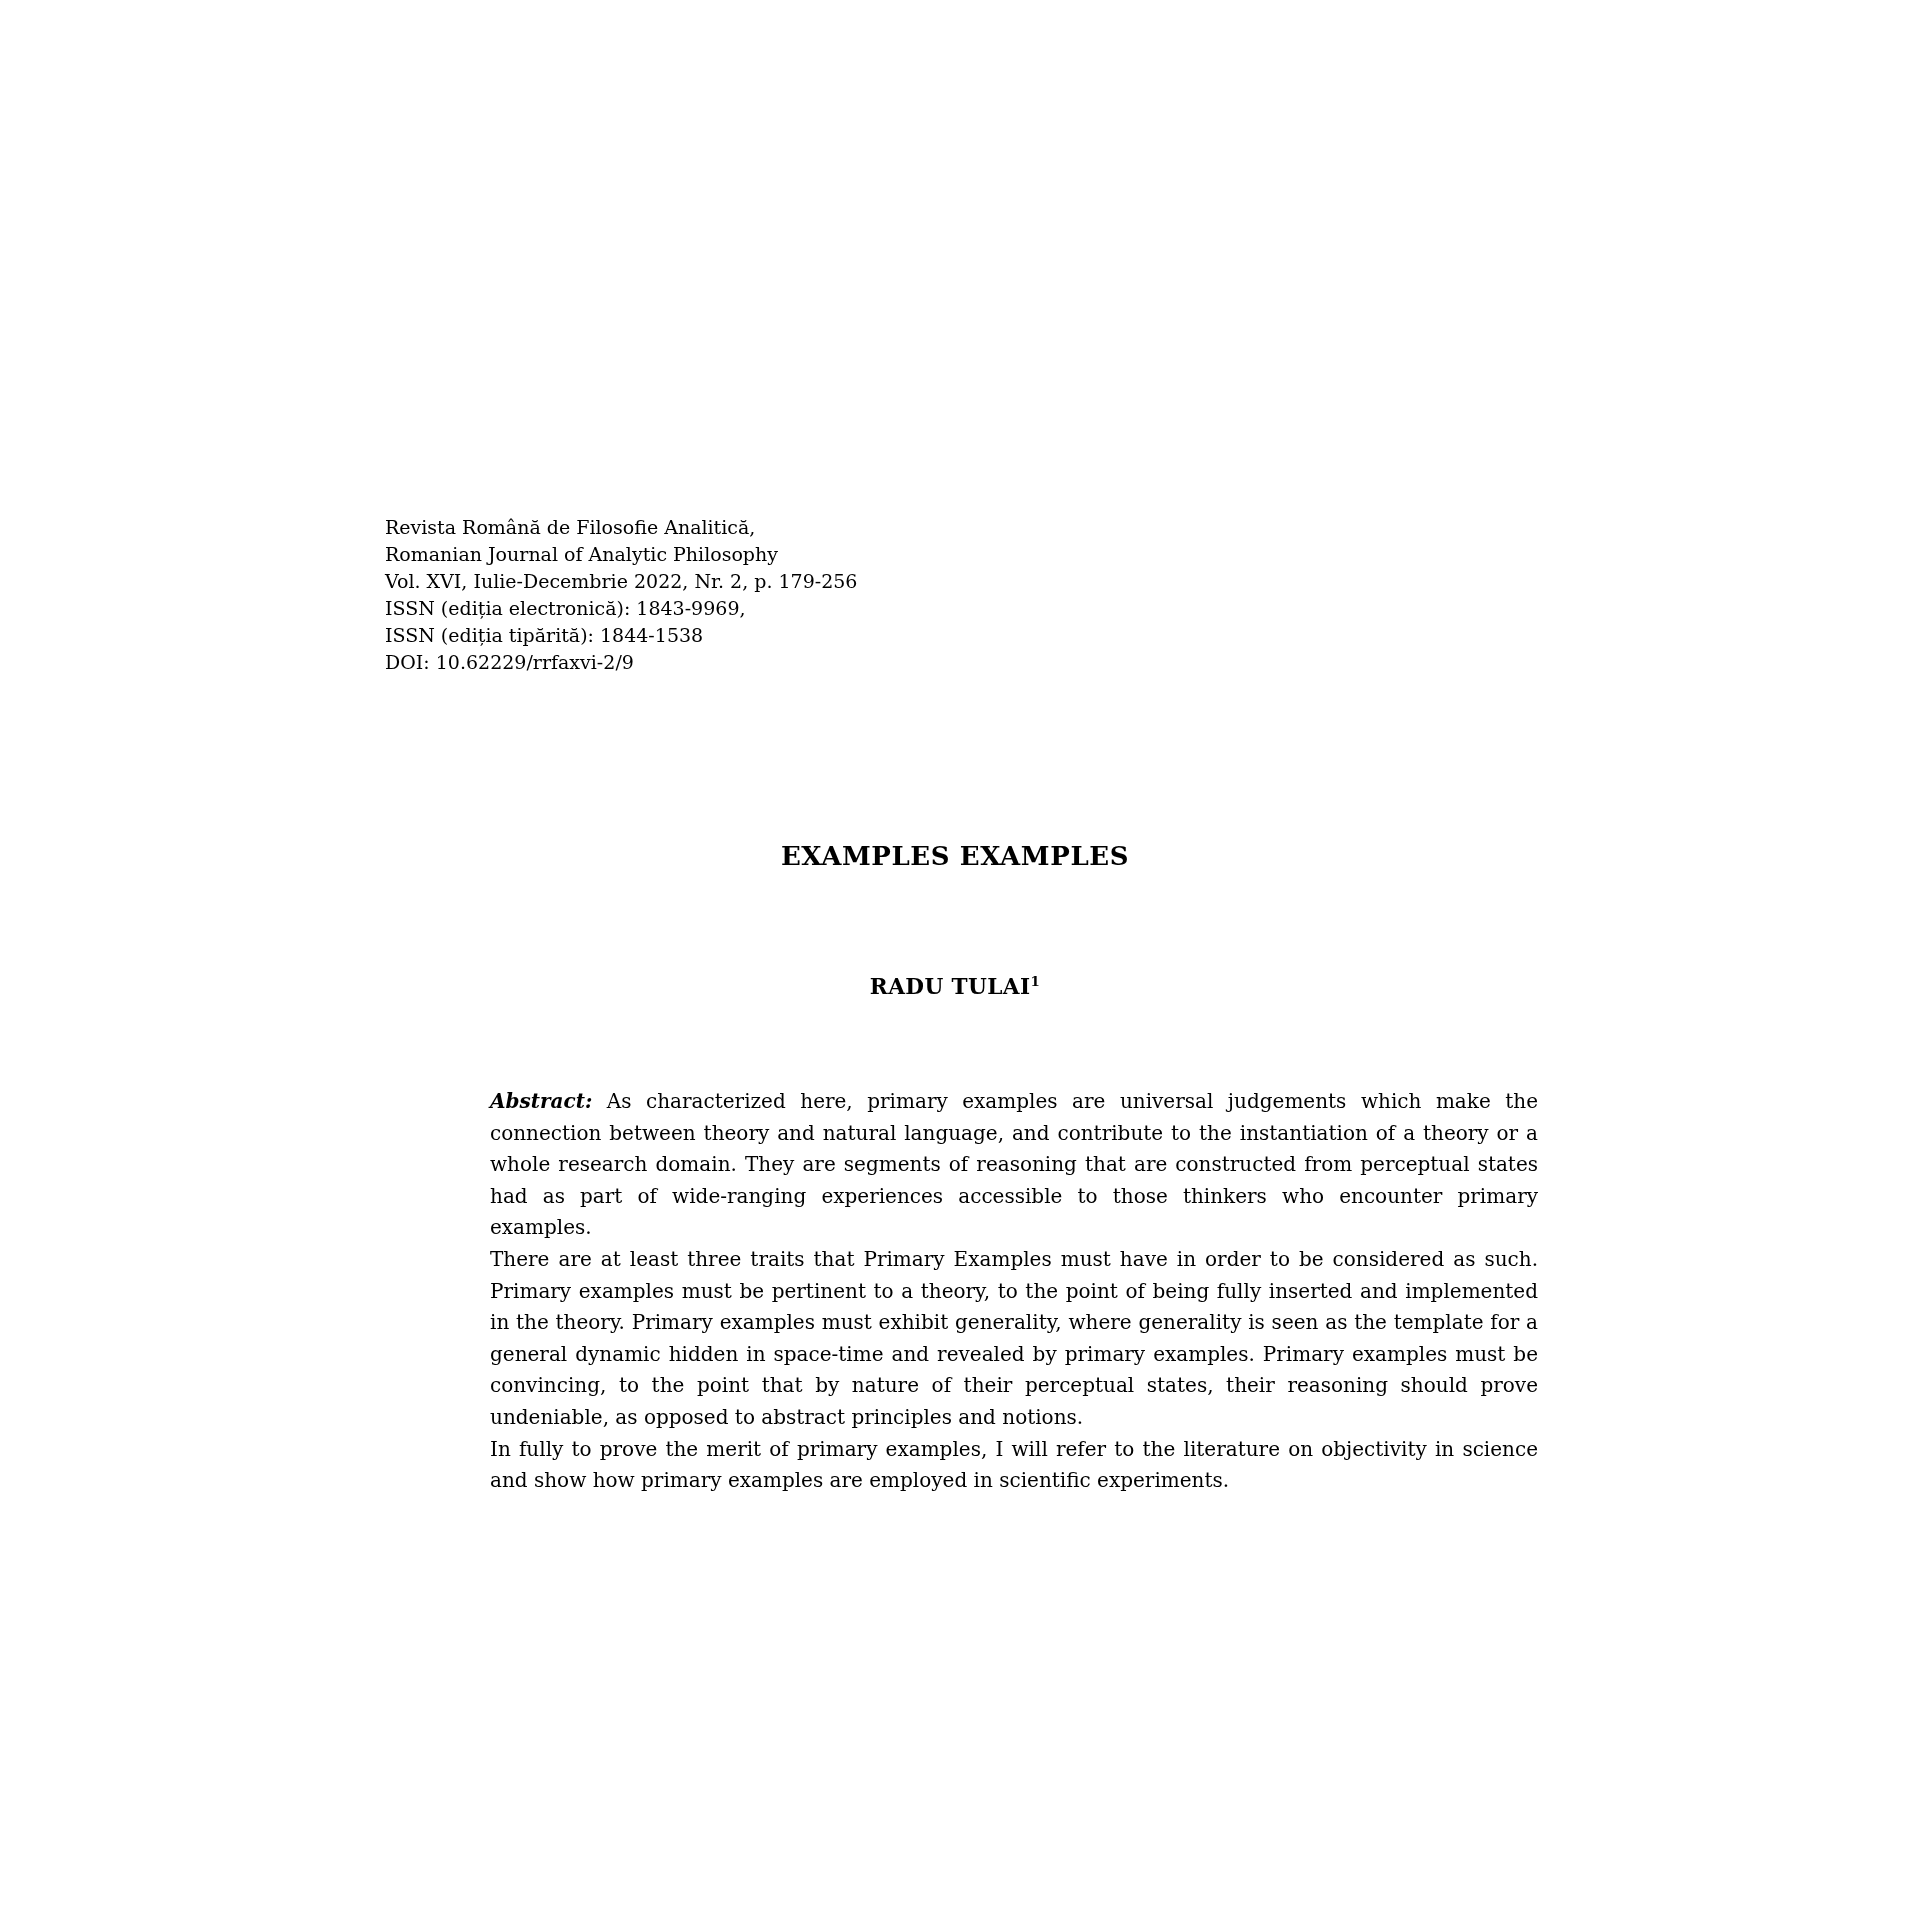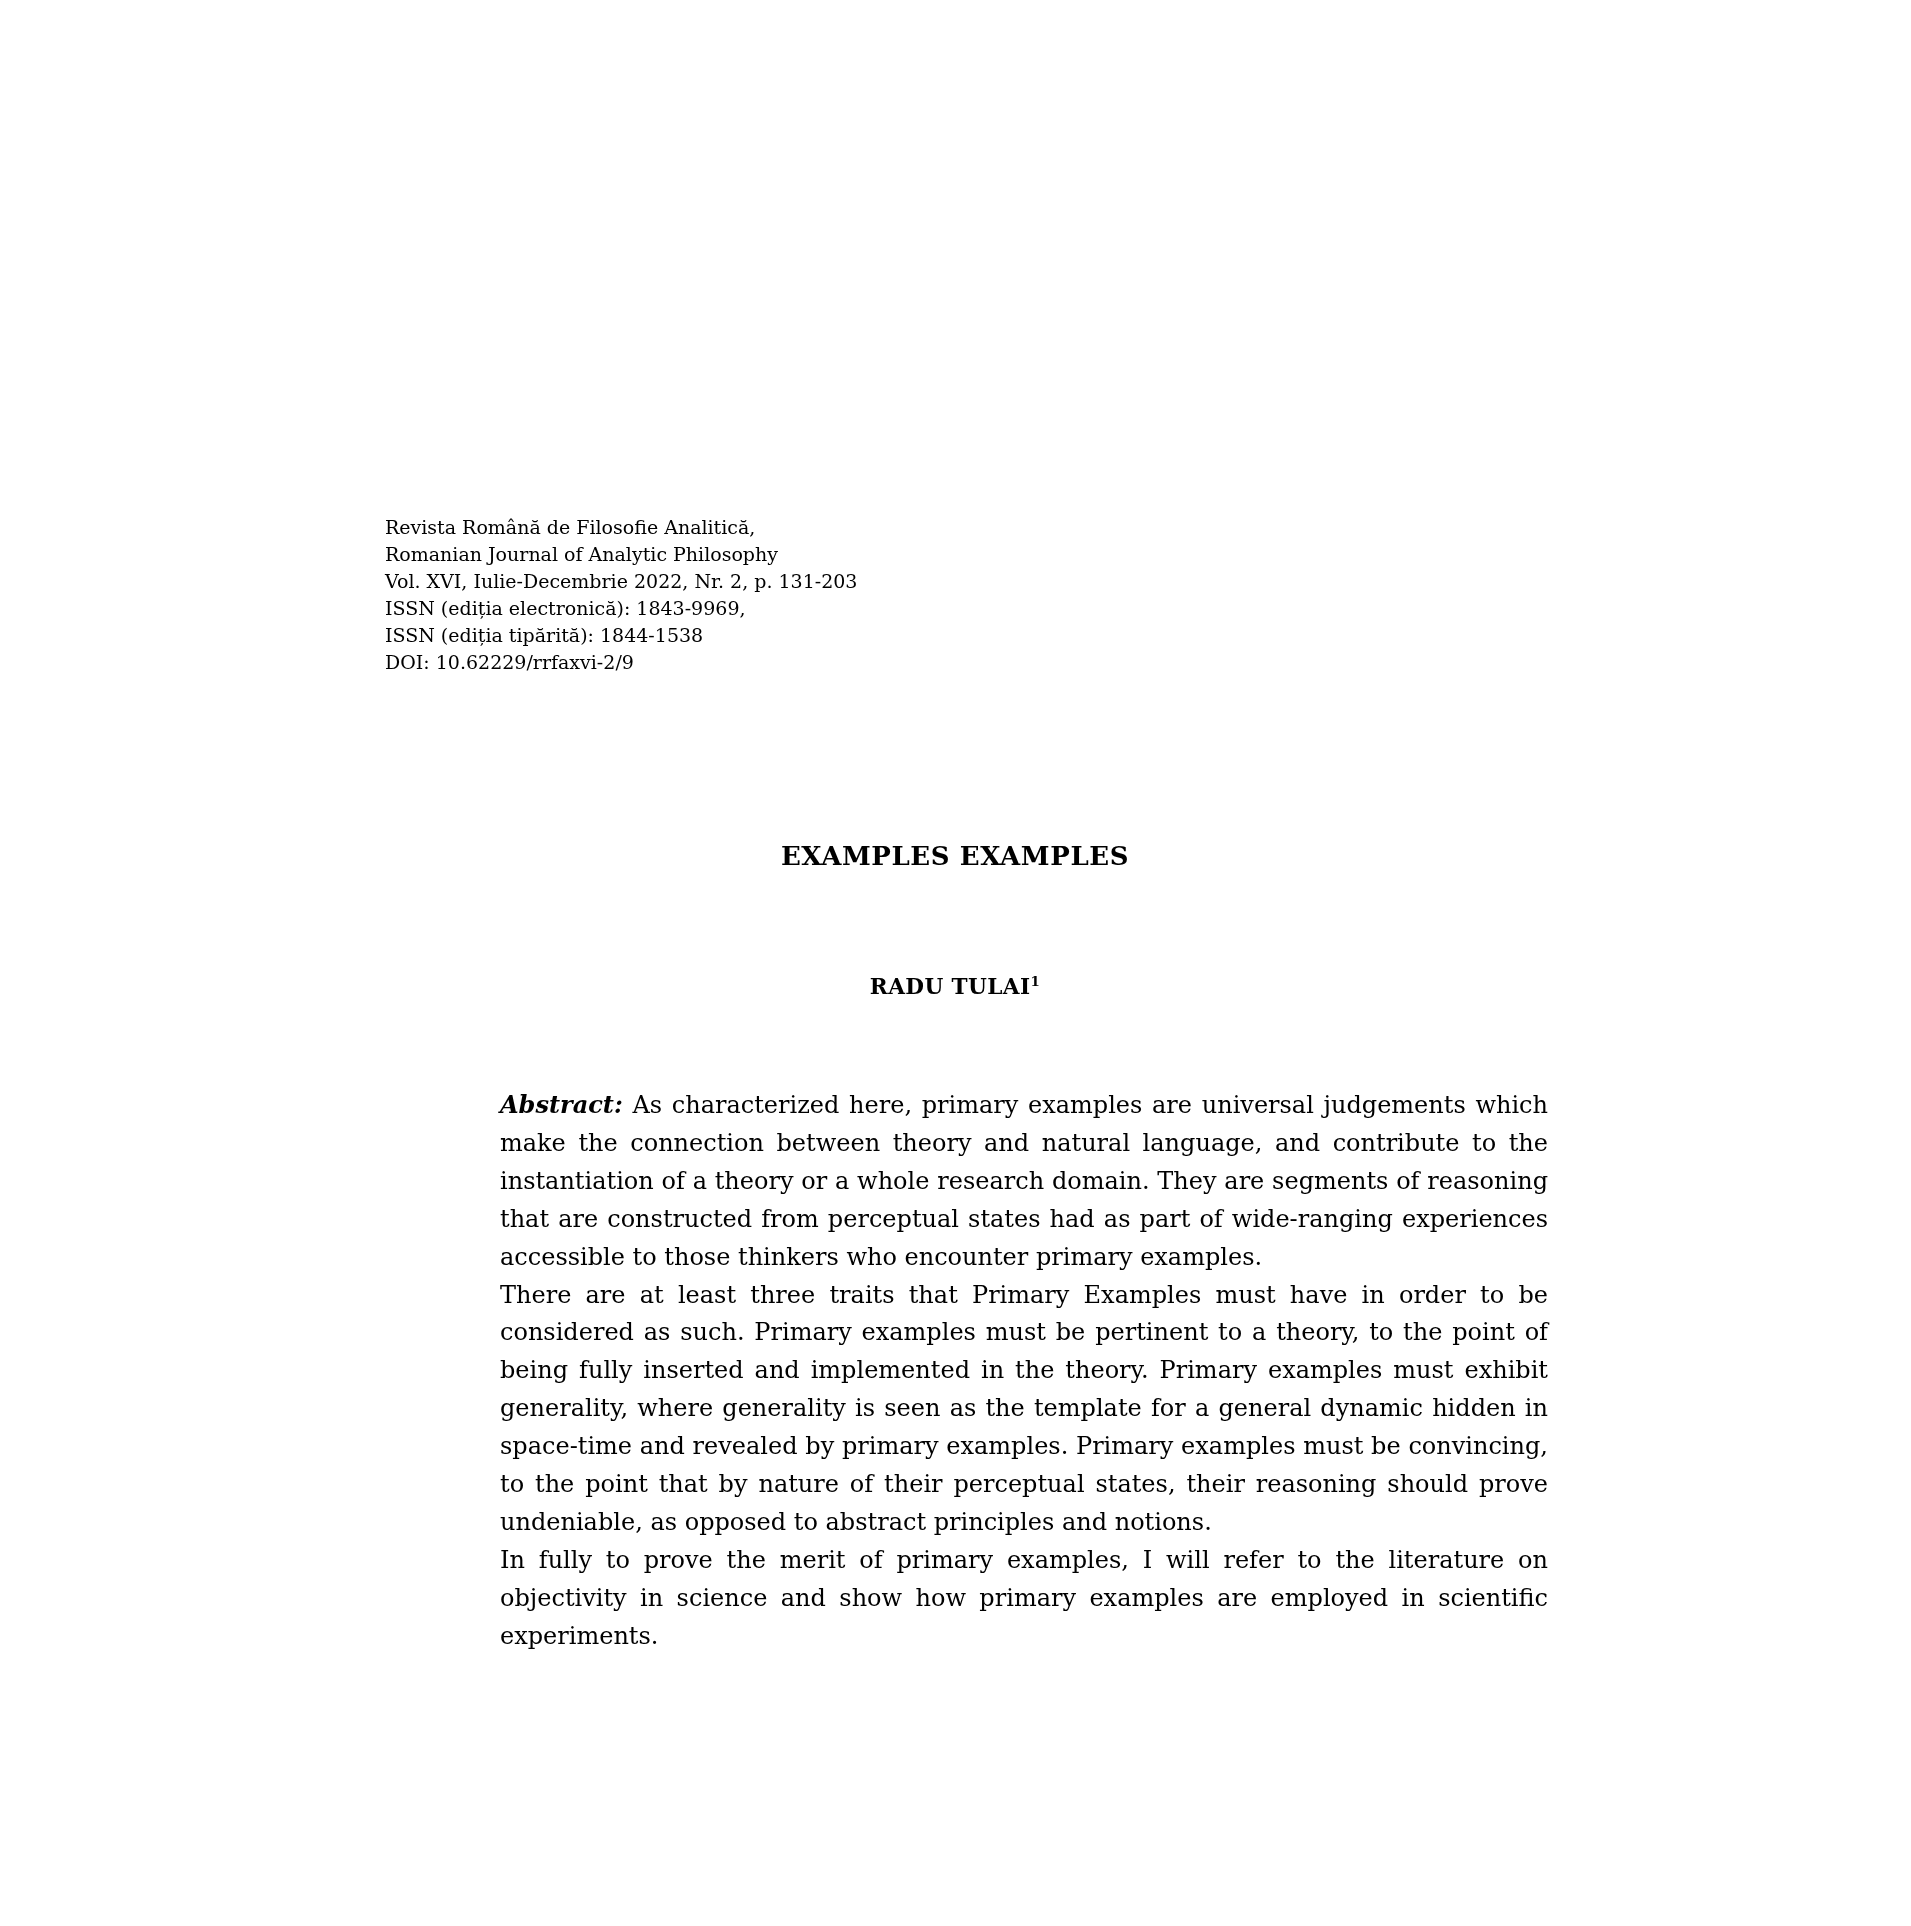--- a/index.html
+++ b/index.html
@@ -58,24 +58,24 @@
   }
   .author sup {
     font-size: 0.62em;
     vertical-align: super;
     font-weight: bold;
   }
 
   
   .abstract-block {
     position: absolute;
-    left: 500px;
+    left: 490px;
     top: 1086px;
     width: 1048px;
-    font-size: 24px;
+    font-size: 20px;
     line-height: 1.58;
     text-align: justify;
     text-justify: inter-word;
   }
   .abstract-block p {
     margin: 0;
     text-indent: 0;
   }
   .abstract-block p.kw {
     margin-top: 1.55em;
@@ -86,21 +86,21 @@
   }
 </style>
 </head>
 <body>
 
 <div class="page">
 
   <div class="journal-header">
     <span class="hline">Revista Română de Filosofie Analitică,</span>
     <span class="hline">Romanian Journal of Analytic Philosophy</span>
-    <span class="hline">Vol. XVI, Iulie-Decembrie 2022, Nr. 2, p. 131-203</span>
+    <span class="hline">Vol. XVI, Iulie-Decembrie 2022, Nr. 2, p. 179-256</span>
     <span class="hline">ISSN (ediția electronică): 1843-9969,</span>
     <span class="hline">ISSN (ediția tipărită): 1844-1538</span>
     <span class="hline">DOI: 10.62229/rrfaxvi-2/9</span>
   </div>
 
   <h1 class="article-title">EXAMPLES EXAMPLES</h1>
 
   <div class="author">
     <span>RADU TULAI</span><sup>1</sup>
   </div>

